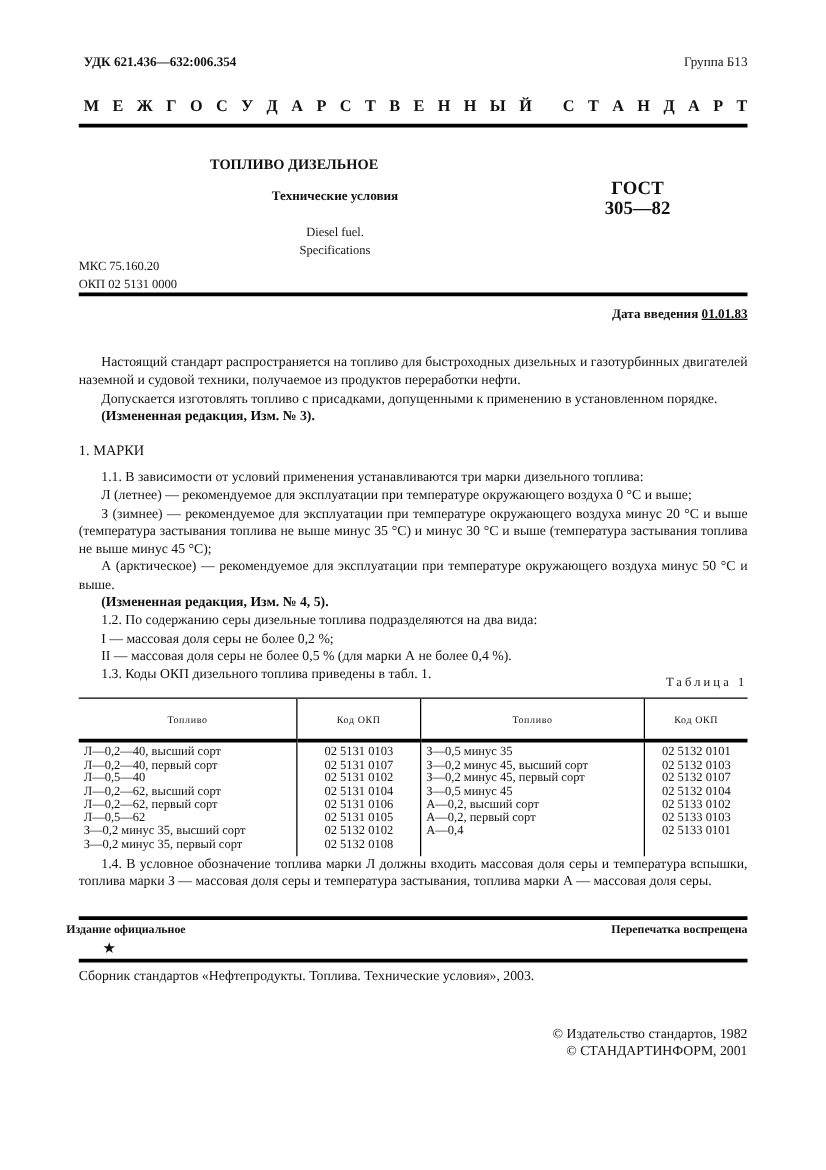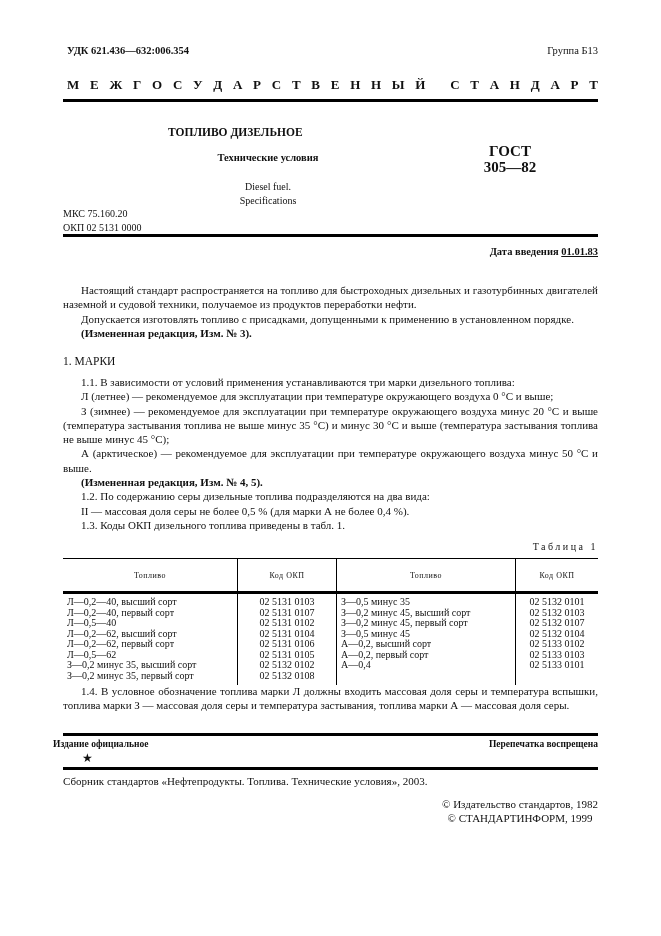--- a/index.html
+++ b/index.html
@@ -31,21 +31,21 @@
   table.t1 .c1 { width: 166px; text-align: left; }
   table.t1 .c2 { width: 90px; text-align: center; border-left: 1px solid #000; }
   table.t1 .c3 { width: 170px; text-align: left; border-left: 1.5px solid #000; }
   table.t1 .c4 { text-align: center; border-left: 1px solid #000; }
   table.t1 th.c1 { text-align: center; }
   table.t1 th.c3 { text-align: center; }
   .official { left: 53px; top: 739px; font-size: 9.5px; font-weight: bold; }
   .star { left: 82px; top: 751px; font-size: 12px; }
   .reprint { right: 63px; top: 739px; font-size: 9.5px; font-weight: bold; }
   .collection { left: 63px; top: 775px; font-size: 11px; }
-  .copy { right: 63px; text-align: center; font-size: 11px; line-height: 14px; top: 797px; }
+  .copy { right: 63px; text-align: right; font-size: 11px; line-height: 14px; top: 820px; }
 </style>
 </head>
 <body>
 
 <div class="abs hdr-left">УДК 621.436—632:006.354</div>
 <div class="abs hdr-right">Группа Б13</div>
 
 <div class="abs banner" id="banner">
     <span>М</span>
     <span>Е</span>
@@ -105,20 +105,21 @@
 
 <div class="abs sec-title">1. МАРКИ</div>
 
 <div class="abs body-text" style="top:375px;">
   <p class="indent">1.1. В зависимости от условий применения устанавливаются три марки дизельного топлива:</p>
   <p class="indent">Л (летнее) — рекомендуемое для эксплуатации при температуре окружающего воздуха 0 °С и выше;</p>
   <p class="indent">З (зимнее) — рекомендуемое для эксплуатации при температуре окружающего воздуха минус 20 °С и выше (температура застывания топлива не выше минус 35 °С) и минус 30 °С и выше (температура застывания топлива не выше минус 45 °С);</p>
   <p class="indent">А (арктическое) — рекомендуемое для эксплуатации при температуре окружающего воздуха минус 50 °С и выше.</p>
   <p class="indent bold">(Измененная редакция, Изм. № 4, 5).</p>
   <p class="indent">1.2. По содержанию серы дизельные топлива подразделяются на два вида:</p>
+  <p class="indent">I — массовая доля серы не более 0,2 %;</p>
   <p class="indent">II — массовая доля серы не более 0,5 % (для марки А не более 0,4 %).</p>
   <p class="indent">1.3. Коды ОКП дизельного топлива приведены в табл. 1.</p>
 </div>
 
 <div class="abs table-cap">Таблица 1</div>
 
 <table class="t1">
   <thead>
     <tr>
       <th class="c1">Топливо</th>
@@ -177,14 +178,14 @@
 
 <div class="abs rule-thick" style="top:733px;"></div>
 <div class="abs official">Издание официальное</div>
 <div class="abs star">★</div>
 <div class="abs reprint">Перепечатка воспрещена</div>
 <div class="abs rule-thick" style="top:767px;"></div>
 
 <div class="abs collection">Сборник стандартов «Нефтепродукты. Топлива. Технические условия», 2003.</div>
 <div class="abs copy">
   <div>© Издательство стандартов, 1982</div>
-  <div>© СТАНДАРТИНФОРМ, 1999</div>
+  <div>© СТАНДАРТИНФОРМ, 2001</div>
 </div>
 
 </body></html>

